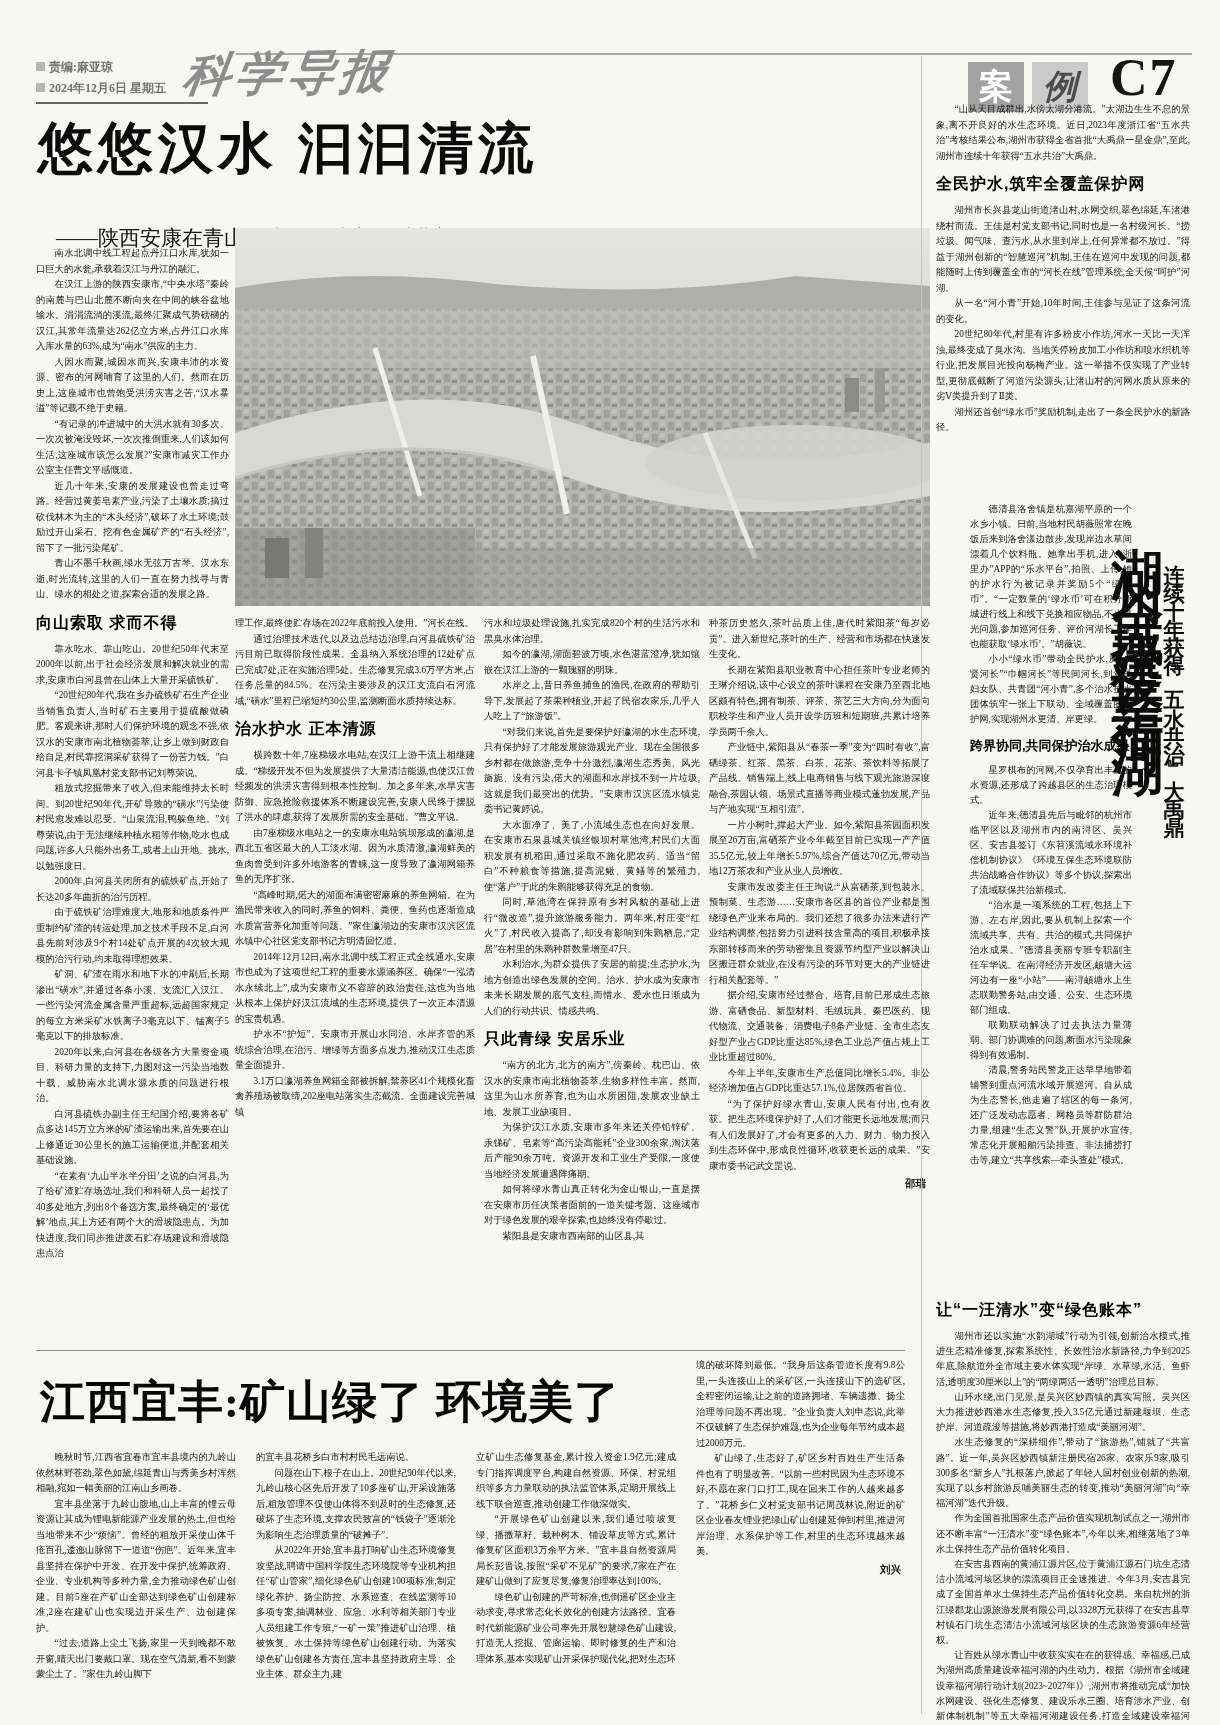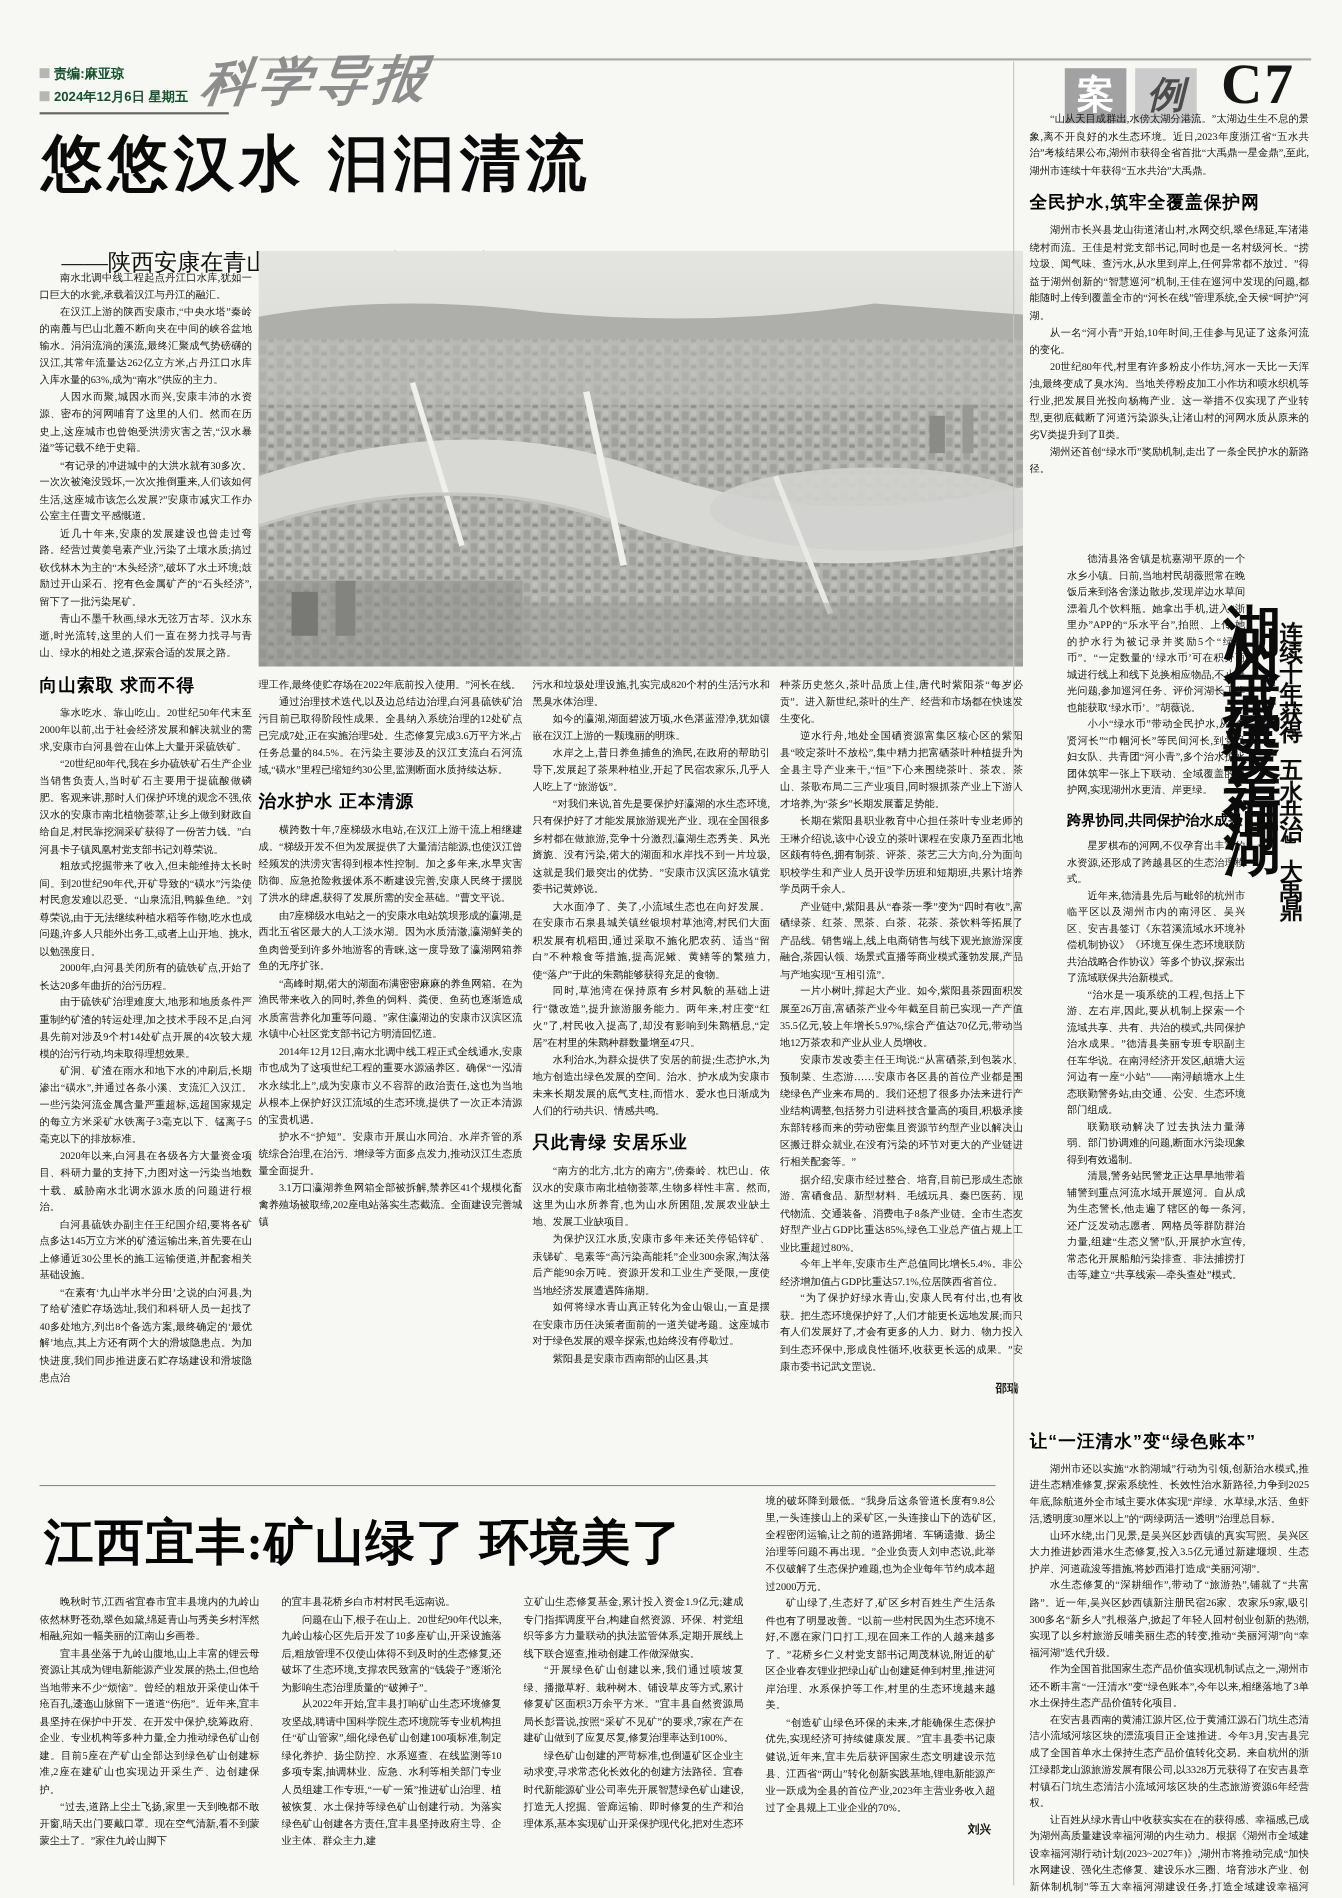--- a/index.html
+++ b/index.html
@@ -1,21 +1,21 @@
 <!DOCTYPE html>
 <html><head>
 <meta charset="utf-8">
 <style>
   html,body{margin:0;padding:0;}
   body{width:1220px;height:1725px;background:#f7f7f4;font-family:"Liberation Serif","DejaVu Serif",serif;color:#151515;}
   .page{position:relative;width:1220px;height:1725px;overflow:hidden;}
   .abs{position:absolute;}
   .rule{position:absolute;background:#a9a9a9;}
   
-  .ed{font-size:12px;font-weight:bold;line-height:21px;color:#14532d;font-family:Liberation Sans, sans-serif;}
+  .ed{font-size:12px;font-weight:bold;line-height:21px;color:#737373;font-family:Liberation Serif, serif;}
   .sq{display:inline-block;width:9px;height:9px;background:#b6b6b6;margin-right:4px;}
   .masthead{font-size:47px;font-style:italic;font-weight:bold;color:#8d8d8d;letter-spacing:5px;transform:skewX(-9deg) rotate(-1deg);font-family:"DejaVu Serif",serif;}
   .badge{width:56px;height:50px;text-align:center;line-height:50px;font-size:34px;font-weight:bold;}
   .badge1{background:#a2a2a2;color:#ffffff;}
   .badge2{background:#cbcbcb;color:#4c4c4c;font-style:italic;}
   .pageno{font-size:52px;font-weight:bold;letter-spacing:2px;font-family:"Liberation Serif",serif;}
   
   .mh{font-family:"Liberation Sans","DejaVu Sans",sans-serif;font-weight:900;font-size:55px;letter-spacing:5px;color:#0a0a0a;white-space:nowrap;}
   .msub{font-size:21px;color:#111;white-space:nowrap;margin-top:32px;}
   .bh{font-family:"Liberation Serif","DejaVu Serif",serif;font-weight:900;font-size:45px;letter-spacing:1px;color:#050505;white-space:nowrap;}
@@ -123,21 +123,20 @@
       <p>同时,草池湾在保持原有乡村风貌的基础上进行“微改造”,提升旅游服务能力。两年来,村庄变“红火”了,村民收入提高了,却没有影响到朱鹮栖息,“定居”在村里的朱鹮种群数量增至47只。</p>
       <p>水利治水,为群众提供了安居的前提;生态护水,为地方创造出绿色发展的空间。治水、护水成为安康市未来长期发展的底气支柱,而惜水、爱水也日渐成为人们的行动共识、情感共鸣。</p>
       <h3 class="sub">只此青绿 安居乐业</h3>
       <p>“南方的北方,北方的南方”,傍秦岭、枕巴山、依汉水的安康市南北植物荟萃,生物多样性丰富。然而,这里为山水所养育,也为山水所困阻,发展农业缺土地、发展工业缺项目。</p>
       <p>为保护汉江水质,安康市多年来还关停铅锌矿、汞锑矿、皂素等“高污染高能耗”企业300余家,淘汰落后产能90余万吨。资源开发和工业生产受限,一度使当地经济发展遭遇阵痛期。</p>
       <p>如何将绿水青山真正转化为金山银山,一直是摆在安康市历任决策者面前的一道关键考题。这座城市对于绿色发展的艰辛探索,也始终没有停歇过。</p>
       <p>紫阳县是安康市西南部的山区县,其</p>
     </div>
   <div class="col" style="left:709px;top:616px;width:221px;height:722px">
       <p class="cont">种茶历史悠久,茶叶品质上佳,唐代时紫阳茶“每岁必贡”。进入新世纪,茶叶的生产、经营和市场都在快速发生变化。</p>
-      <p>逆水行舟,地处全国硒资源富集区核心区的紫阳县“咬定茶叶不放松”,集中精力把富硒茶叶种植提升为全县主导产业来干,“恒”下心来围绕茶叶、茶农、茶山、茶歌布局二三产业项目,同时狠抓茶产业上下游人才培养,为“茶乡”长期发展蓄足势能。</p>
       <p>长期在紫阳县职业教育中心担任茶叶专业老师的王琳介绍说,该中心设立的茶叶课程在安康乃至西北地区颇有特色,拥有制茶、评茶、茶艺三大方向,分为面向职校学生和产业人员开设学历班和短期班,共累计培养学员两千余人。</p>
       <p>产业链中,紫阳县从“春茶一季”变为“四时有收”,富硒绿茶、红茶、黑茶、白茶、花茶、茶饮料等拓展了产品线。销售端上,线上电商销售与线下观光旅游深度融合,茶园认领、场景式直播等商业模式蓬勃发展,产品与产地实现“互相引流”。</p>
       <p>一片小树叶,撑起大产业。如今,紫阳县茶园面积发展至26万亩,富硒茶产业今年截至目前已实现一产产值35.5亿元,较上年增长5.97%,综合产值达70亿元,带动当地12万茶农和产业从业人员增收。</p>
       <p>安康市发改委主任王珣说:“从富硒茶,到包装水、预制菜、生态游……安康市各区县的首位产业都是围绕绿色产业来布局的。我们还想了很多办法来进行产业结构调整,包括努力引进科技含量高的项目,积极承接东部转移而来的劳动密集且资源节约型产业以解决山区搬迁群众就业,在没有污染的环节对更大的产业链进行相关配套等。”</p>
       <p>据介绍,安康市经过整合、培育,目前已形成生态旅游、富硒食品、新型材料、毛绒玩具、秦巴医药、现代物流、交通装备、消费电子8条产业链。全市生态友好型产业占GDP比重达85%,绿色工业总产值占规上工业比重超过80%。</p>
       <p>今年上半年,安康市生产总值同比增长5.4%。非公经济增加值占GDP比重达57.1%,位居陕西省首位。</p>
       <p>“为了保护好绿水青山,安康人民有付出,也有收获。把生态环境保护好了,人们才能更长远地发展;而只有人们发展好了,才会有更多的人力、财力、物力投入到生态环保中,形成良性循环,收获更长远的成果。”安康市委书记武文罡说。</p>
       <div class="byline">邵瑞</div>
     </div>
 
@@ -156,21 +155,20 @@
       <p>从2022年开始,宜丰县打响矿山生态环境修复攻坚战,聘请中国科学院生态环境院等专业机构担任“矿山管家”,细化绿色矿山创建100项标准,制定绿化养护、扬尘防控、水系巡查、在线监测等10多项专案,抽调林业、应急、水利等相关部门专业人员组建工作专班,“一矿一策”推进矿山治理、植被恢复、水土保持等绿色矿山创建行动。为落实绿色矿山创建各方责任,宜丰县坚持政府主导、企业主体、群众主力,建</p>
     </div>
   <div class="col" style="left:476px;top:1450px;width:200px;height:264px">
       <p class="cont">立矿山生态修复基金,累计投入资金1.9亿元;建成专门指挥调度平台,构建自然资源、环保、村党组织等多方力量联动的执法监管体系,定期开展线上线下联合巡查,推动创建工作做深做实。</p>
       <p>“开展绿色矿山创建以来,我们通过喷坡复绿、播撒草籽、栽种树木、铺设草皮等方式,累计修复矿区面积3万余平方米。”宜丰县自然资源局局长彭晋说,按照“采矿不见矿”的要求,7家在产在建矿山做到了应复尽复,修复治理率达到100%。</p>
       <p>绿色矿山创建的严苛标准,也倒逼矿区企业主动求变,寻求常态化长效化的创建方法路径。宜春时代新能源矿业公司率先开展智慧绿色矿山建设,打造无人挖掘、管廊运输、即时修复的生产和治理体系,基本实现矿山开采保护现代化,把对生态环</p>
     </div>
   <div class="col" style="left:696px;top:1358px;width:209px;height:356px">
       <p class="cont">境的破坏降到最低。“我身后这条管道长度有9.8公里,一头连接山上的采矿区,一头连接山下的选矿区,全程密闭运输,让之前的道路拥堵、车辆遗撒、扬尘治理等问题不再出现。”企业负责人刘申态说,此举不仅破解了生态保护难题,也为企业每年节约成本超过2000万元。</p>
       <p>矿山绿了,生态好了,矿区乡村百姓生产生活条件也有了明显改善。“以前一些村民因为生态环境不好,不愿在家门口打工,现在回来工作的人越来越多了。”花桥乡仁义村党支部书记周茂林说,附近的矿区企业春友锂业把绿山矿山创建延伸到村里,推进河岸治理、水系保护等工作,村里的生态环境越来越美。</p>
-      <p>“创造矿山绿色环保的未来,才能确保生态保护优先,实现经济可持续健康发展。”宜丰县委书记康健说,近年来,宜丰先后获评国家生态文明建设示范县、江西省“两山”转化创新实践基地,锂电新能源产业一跃成为全县的首位产业,2023年主营业务收入超过了全县规上工业企业的70%。</p>
       <div class="byline">刘兴</div>
     </div>
 
   <div class="col" style="left:936px;top:102px;width:254px;height:398px">
       <p>“山从天目成群出,水傍太湖分港流。”太湖边生生不息的景象,离不开良好的水生态环境。近日,2023年度浙江省“五水共治”考核结果公布,湖州市获得全省首批“大禹鼎一星金鼎”,至此,湖州市连续十年获得“五水共治”大禹鼎。</p>
       <h3 class="sub">全民护水,筑牢全覆盖保护网</h3>
       <p>湖州市长兴县龙山街道渚山村,水网交织,翠色绵延,车渚港绕村而流。王佳是村党支部书记,同时也是一名村级河长。“捞垃圾、闻气味、查污水,从水里到岸上,任何异常都不放过。”得益于湖州创新的“智慧巡河”机制,王佳在巡河中发现的问题,都能随时上传到覆盖全市的“河长在线”管理系统,全天候“呵护”河湖。</p>
       <p>从一名“河小青”开始,10年时间,王佳参与见证了这条河流的变化。</p>
       <p>20世纪80年代,村里有许多粉皮小作坊,河水一天比一天浑浊,最终变成了臭水沟。当地关停粉皮加工小作坊和喷水织机等行业,把发展目光投向杨梅产业。这一举措不仅实现了产业转型,更彻底截断了河道污染源头,让渚山村的河网水质从原来的劣Ⅴ类提升到了Ⅱ类。</p>
       <p>湖州还首创“绿水币”奖励机制,走出了一条全民护水的新路径。</p>

